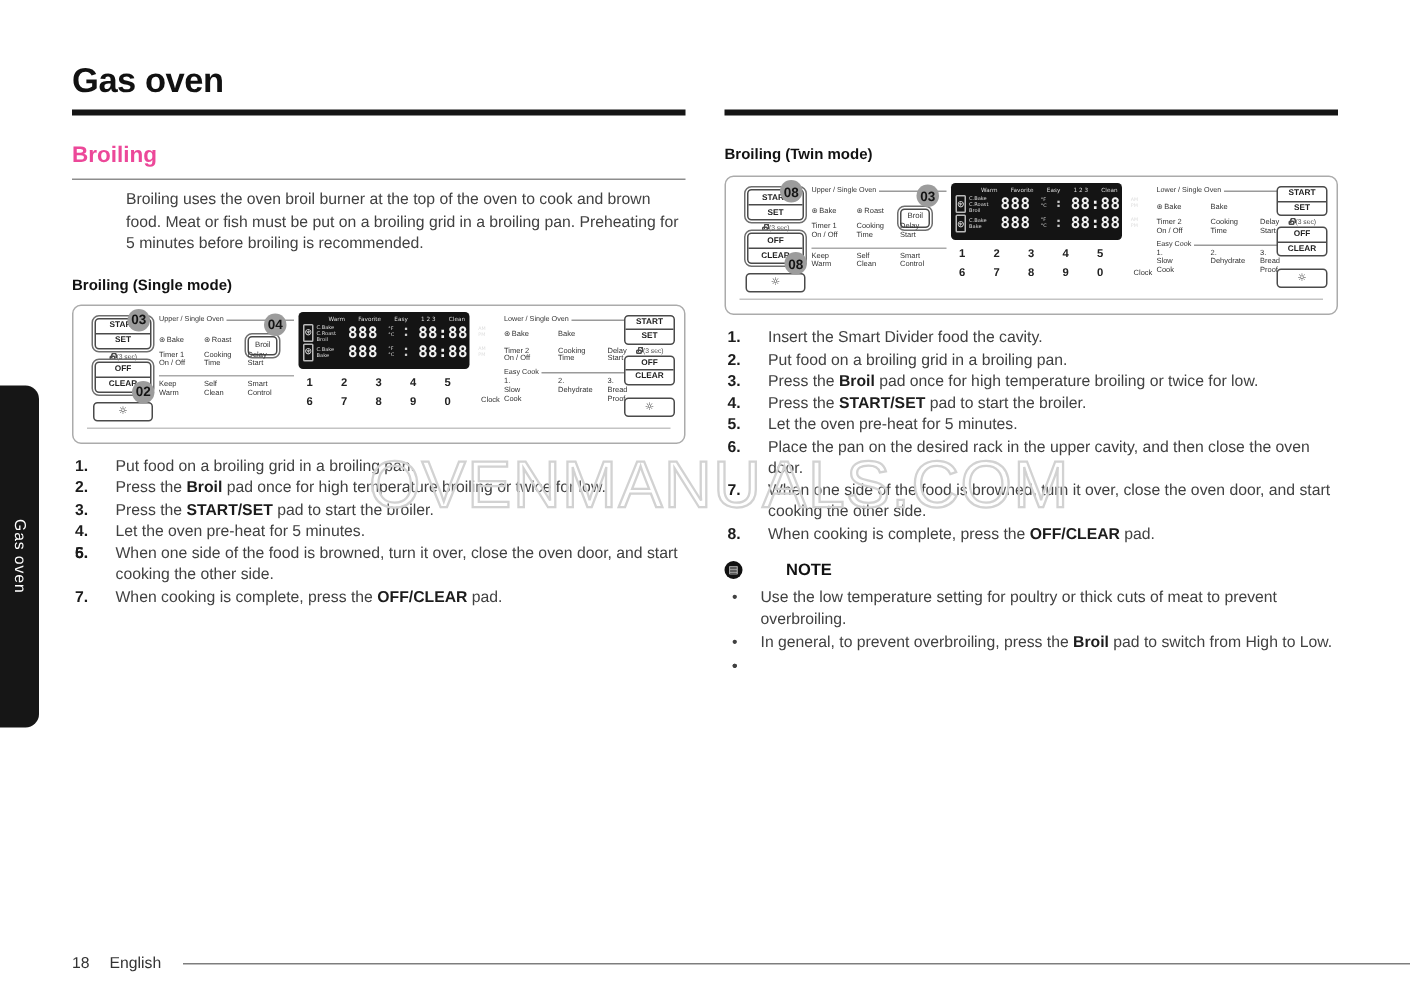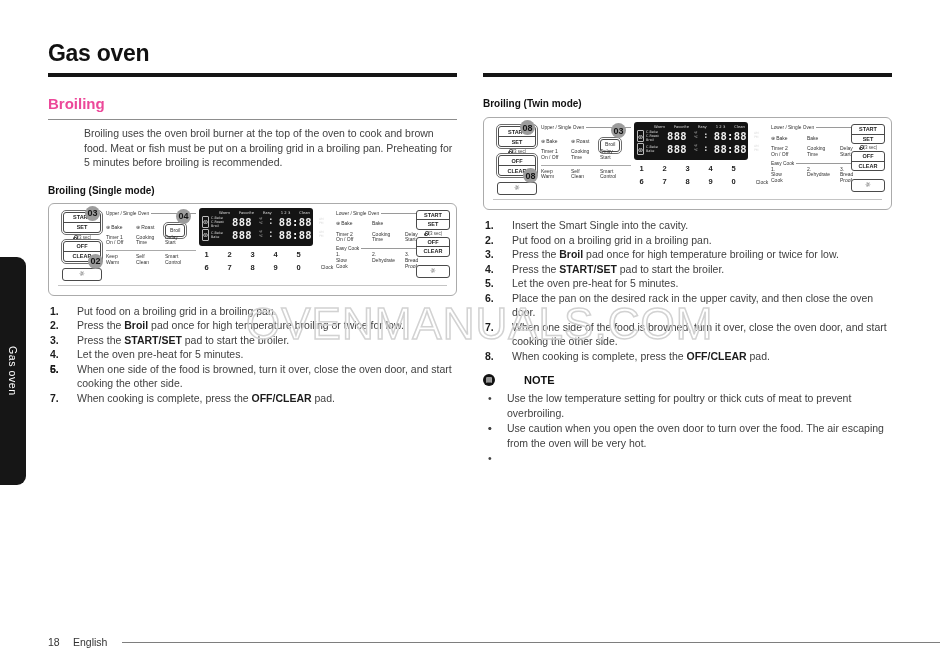--- a/index.html
+++ b/index.html
@@ -545,21 +545,21 @@
       <span class="callout co-broil">03</span>
       <span class="callout co-off">08</span>
 
       <div class="bottom-line"></div>
     </div>
   </div>
     <ol class="steps">
 
         <li class="step">
           <span class="step-num">1.</span>
-          <span class="step-text"><span>Insert the Smart Single into the cavity.</span></span>
+          <span class="step-text"><span>Insert the Smart Divider food the cavity.</span></span>
         </li>
 
         <li class="step">
           <span class="step-num">2.</span>
           <span class="step-text"><span>Put food on a broiling grid in a broiling pan.</span></span>
         </li>
 
         <li class="step">
           <span class="step-num">3.</span>
           <span class="step-text"><span>Press the </span><span class="b">Broil</span><span> pad once for high temperature broiling or twice for low.</span></span>
@@ -597,25 +597,25 @@
       </div>
       <ul class="note-list">
 
           <li class="note-item">
             <span class="bullet">•</span>
             <span class="note-text"><span>Use the low temperature setting for poultry or thick cuts of meat to prevent overbroiling.</span></span>
           </li>
 
           <li class="note-item">
             <span class="bullet">•</span>
+            <span class="note-text"><span>In general, to prevent overbroiling, press the </span><span class="b">Broil</span><span> pad to switch from High to Low.</span></span>
           </li>
 
           <li class="note-item">
             <span class="bullet">•</span>
-            <span class="note-text"><span>Use caution when you open the oven door to turn over the food. The air escaping from the oven will be very hot.</span></span>
           </li>
 
           <li class="note-item">
             <span class="bullet">•</span>
           </li>
         </ul>
     </div>
   </div>
 
   <div class="side-tab">

